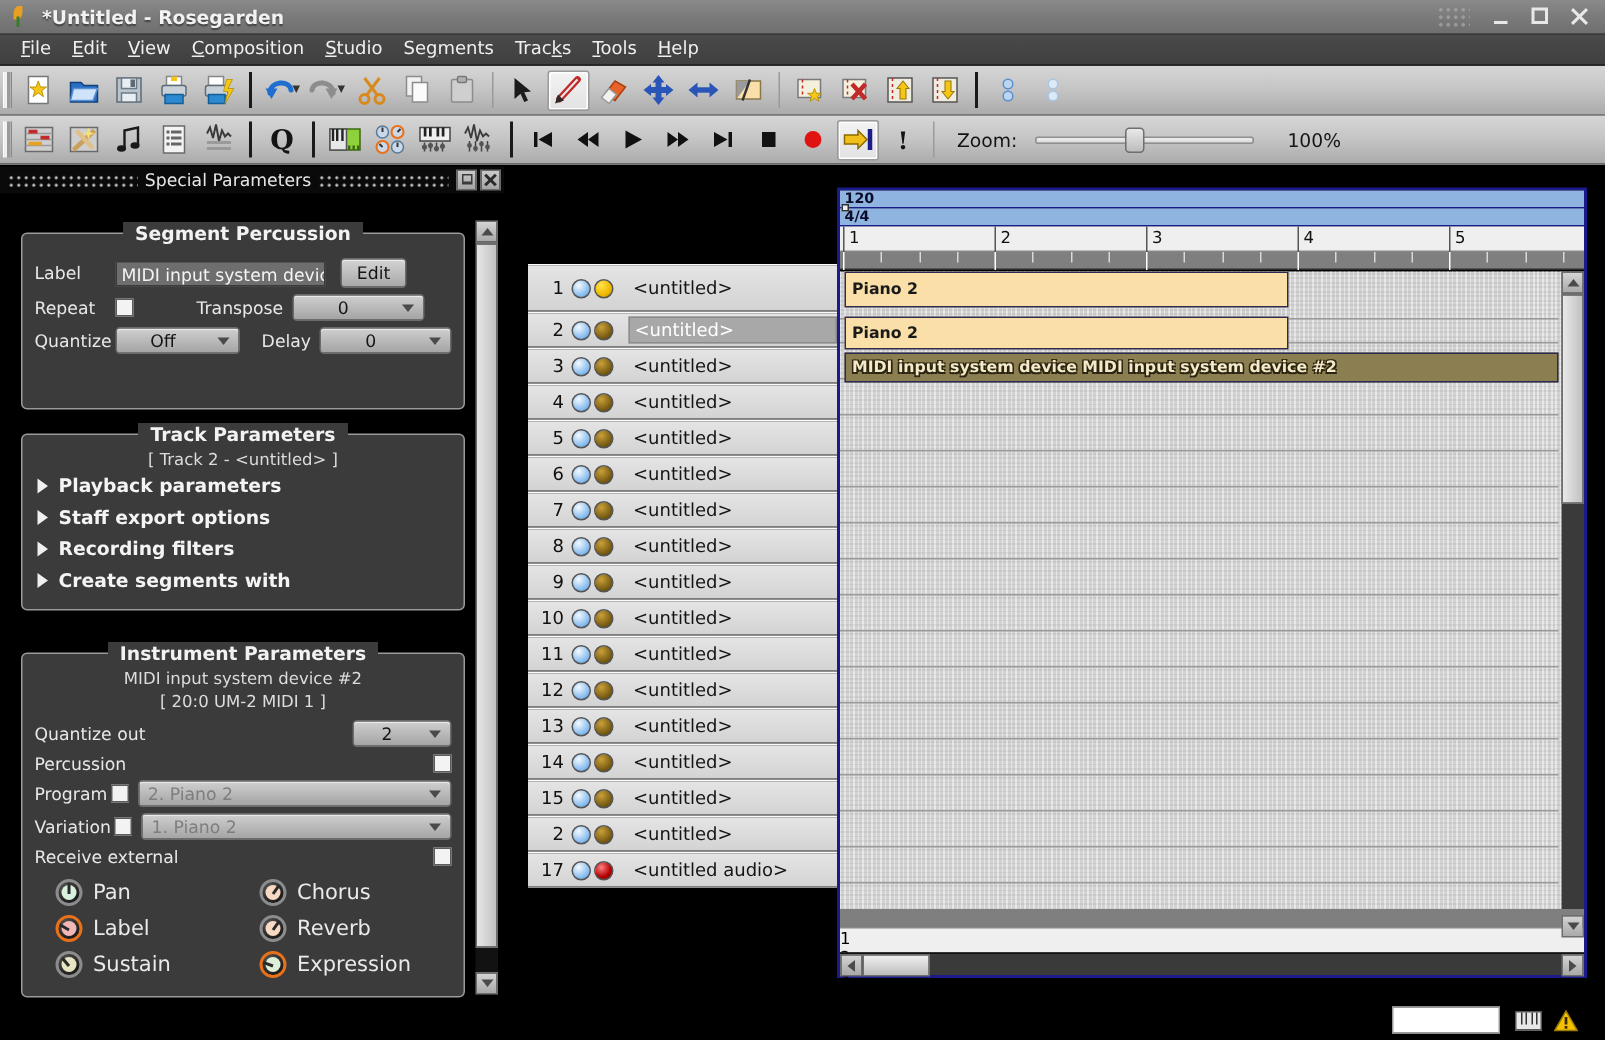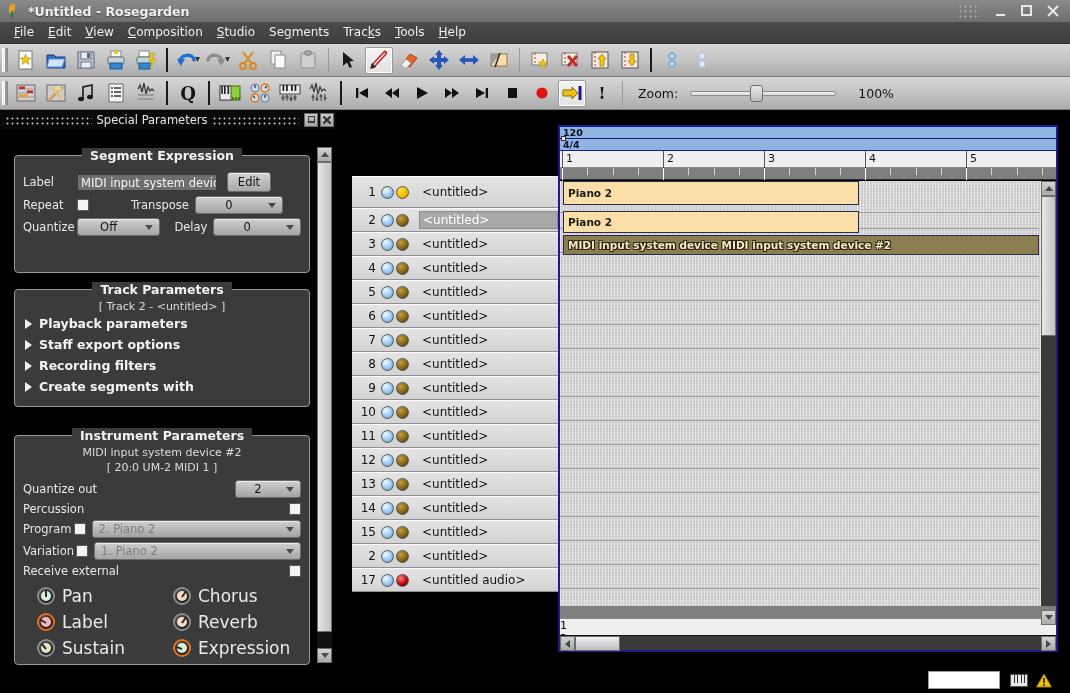--- a/index.html
+++ b/index.html
@@ -204,21 +204,21 @@
   
   .knobgrid { display:grid; grid-template-columns: 1fr 1fr; padding: 6px 0 8px 22px; row-gap:6px;}
   .knobcell { display:flex; align-items:center; }
   .knob {
     width:18px;height:18px;border-radius:50%;
     background: radial-gradient(circle at 35% 30%, #5a5a5a, #1e1e1e 70%);
     border:2px solid #8a8a8a; position:relative; margin-right:7px;
   }
   .knob .dial { position:absolute; left:2px; top:2px; width:10px;height:10px;border-radius:50%; }
   .knob .ptr { position:absolute; left:6px; top:1px; width:2px;height:7px;background:#2a2a2a; transform-origin: 1px 7px;}
-  .knob-label { color:#eaeaea; font-size:17px; font-family:"DejaVu Sans", sans-serif;}
+  .knob-label { color:#eaeaea; font-size:14px; font-family:"DejaVu Sans", sans-serif;}
 
   
   .tracklist {
     position:absolute; left:352px; top:176px; width:206px; height:428px;
     background:#000;
   }
   .track-row {
     height:24px; display:flex; align-items:center;
     background: linear-gradient(180deg,#e4e4e4,#d3d3d3);
     border-top:1px solid #fafafa; border-bottom:1px solid #8f8f8f;
@@ -784,21 +784,21 @@
             <div class="ds-arrow"></div>
           </div>
         <div class="ds-thumb"></div>
         <div class="ds-dn">
             <div class="ds-arrow"></div>
           </div>
       </div>
 
       <div class="group" style="top:26px; height:118px;">
         <div class="group-title">
-          <span>Segment Expression</span>
+          <span>Segment Percussion</span>
         </div>
         <div style="padding-top:14px;">
           <div class="row">
             <span class="lbl" style="width:54px;">Label</span>
             <div class="txtfield" style="width:140px;">MIDI input system device</div>
             <div class="btn" style="margin-left:10px;width:44px;">Edit</div>
           </div>
           <div class="row">
             <span class="lbl" style="width:54px;">Repeat</span>
             <div class="cbox"></div>

